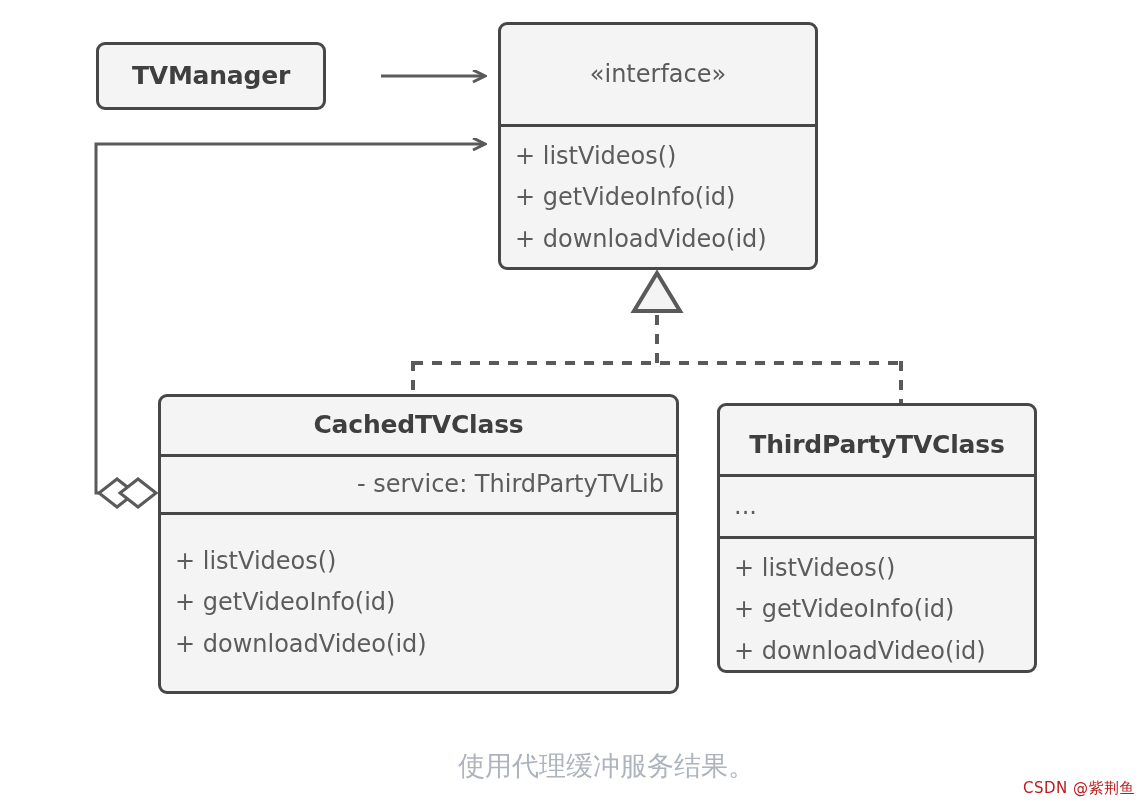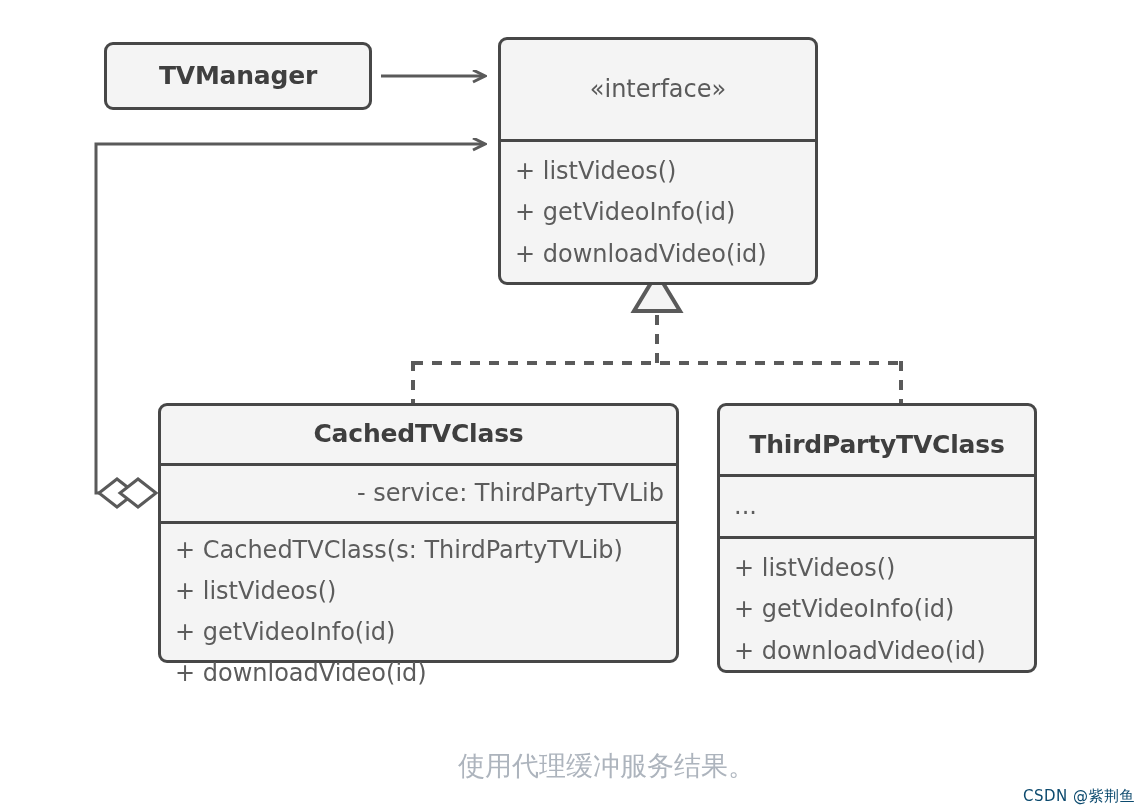--- a/index.html
+++ b/index.html
@@ -83,22 +83,22 @@
     width: 1141px;
     text-align: center;
     color: #adb4bd;
     font-size: 27px;
     font-family: "DejaVu Sans", "Liberation Sans", sans-serif;
     padding-left: 36px;
   }
   .watermark {
     position: absolute;
     right: 6px;
-    bottom: 0;
-    color: #0c4a6e;
+    bottom: 8px;
+    color: #b91c1c;
     font-size: 15px;
     letter-spacing: 0.5px;
     font-family: "DejaVu Sans", "Liberation Sans", sans-serif;
   }
 </style>
 </head>
 <body>
 
 <div id="canvas">
 
@@ -121,46 +121,45 @@
 
     <g>
       <line x1="657" y1="363" x2="657" y2="310" stroke="#5a5a5a" stroke-width="4" stroke-dasharray="10,9"></line>
       <line x1="413" y1="363" x2="901" y2="363" stroke="#5a5a5a" stroke-width="4" stroke-dasharray="10,9"></line>
       <line x1="413" y1="361" x2="413" y2="403" stroke="#5a5a5a" stroke-width="4" stroke-dasharray="10,9"></line>
       <line x1="901" y1="361" x2="901" y2="403" stroke="#5a5a5a" stroke-width="4" stroke-dasharray="10,9"></line>
       <polygon points="657,273 634,311 680,311" fill="#f4f4f4" stroke="#5a5a5a" stroke-width="4" stroke-linejoin="miter"></polygon>
     </g>
   </svg>
 
-  <div class="uml-box" style="left:104px; top:42px; width:268px; height:68px;">
+  <div class="uml-box" style="left:96px; top:42px; width:230px; height:68px;">
     <div class="compartment title-compartment last" style="height:100%;">
       <div class="cls-title">TVManager</div>
     </div>
   </div>
 
-  <div class="uml-box" style="left:498px; top:37px; width:320px; height:248px;">
+  <div class="uml-box" style="left:498px; top:22px; width:320px; height:248px;">
     <div class="compartment title-compartment" style="height:102px;">
       <div class="stereotype">«interface»</div>
     </div>
     <div class="compartment last member-list" style="height:142px;">
       <div class="member">+ listVideos()</div>
       <div class="member">+ getVideoInfo(id)</div>
       <div class="member">+ downloadVideo(id)</div>
     </div>
   </div>
 
-  <div class="uml-box" style="left:158px; top:403px; width:521px; height:260px;">
+  <div class="uml-box" style="left:158px; top:394px; width:521px; height:300px;">
     <div class="compartment title-compartment" style="height:60px;">
       <div class="cls-title">CachedTVClass</div>
     </div>
     <div class="compartment member-list" style="height:58px;align-items:flex-end;">
       <div class="member">- service: ThirdPartyTVLib</div>
     </div>
     <div class="compartment last member-list" style="height:176px;">
-      <div class="member">+ CachedTVClass(s: ThirdPartyTVLib)</div>
       <div class="member">+ listVideos()</div>
       <div class="member">+ getVideoInfo(id)</div>
       <div class="member">+ downloadVideo(id)</div>
     </div>
   </div>
 
   <div class="uml-box" style="left:717px; top:403px; width:320px; height:270px;">
     <div class="compartment title-compartment" style="height:60px;margin-top:11px;">
       <div class="cls-title">ThirdPartyTVClass</div>
     </div>

